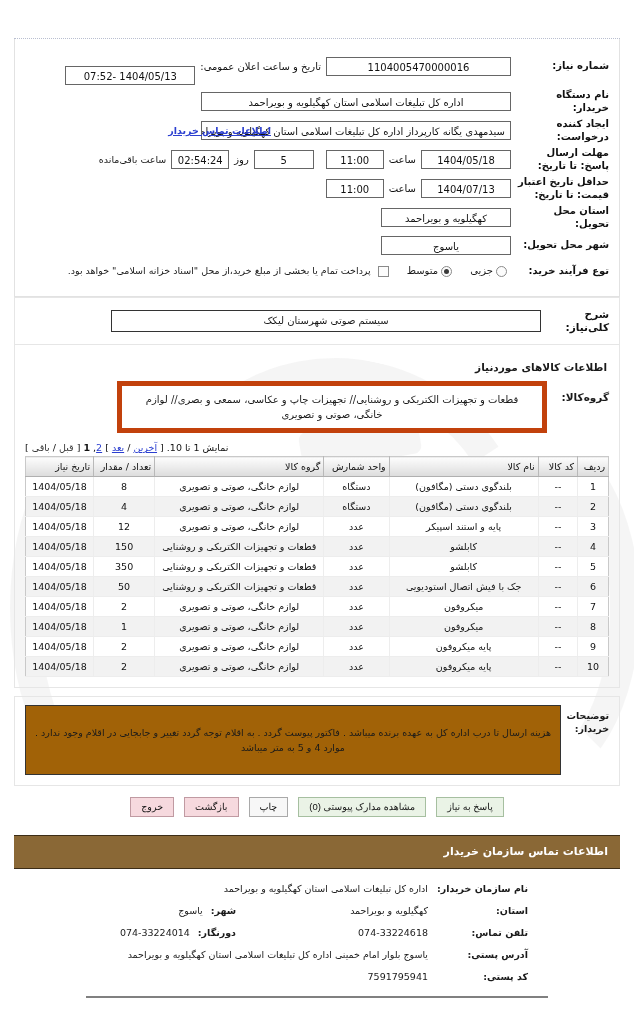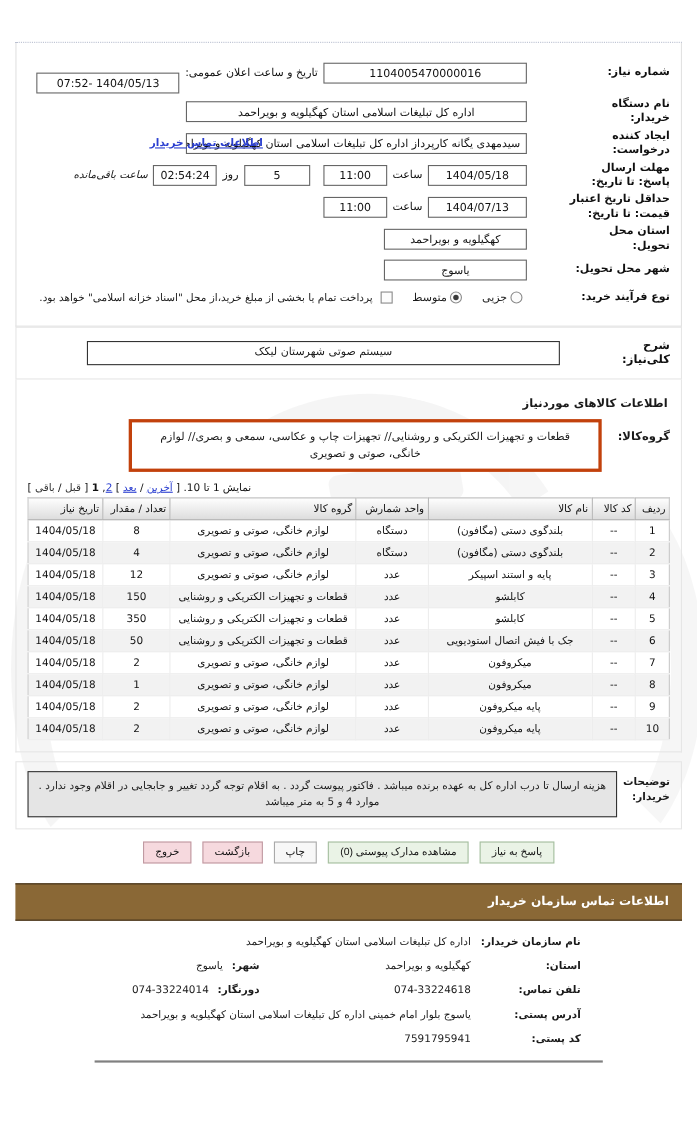--- a/index.html
+++ b/index.html
@@ -86,21 +86,20 @@
     min-height: 22px;
   }
   .flabel {
     font-size: 10px;
     font-weight: bold;
     color: #111;
     text-align: right;
     flex: 0 0 auto;
     padding-left: 6px;
     line-height: 1.25;
-    margin-left: 32px;
   }
   .flabel.w110 { width: 92px; }
   .box {
     border: 1px solid #666;
     background: #fff;
     height: 19px;
     line-height: 19px;
     font-size: 10px;
     padding: 0 5px;
     box-sizing: border-box;
@@ -127,21 +126,21 @@
     color: #2b3fd0;
     font-size: 9.5px;
     font-weight: bold;
     text-decoration: underline;
     white-space: nowrap;
     margin-right: -70px;
     position: relative;
     z-index: 5;
     cursor: pointer;
   }
-  .remain-lbl { font-size: 9.5px; padding-right: 5px; font-style: italic; }
+  .remain-lbl { font-size: 9.5px; padding-right: 5px; }
 
   
   .radio, .checkbox {
     display: inline-block;
     width: 11px; height: 11px;
     border: 1px solid #8a8a8a;
     background: #fcfcfc;
     vertical-align: middle;
     margin: 0 4px 0 3px;
     box-sizing: border-box;
@@ -178,21 +177,21 @@
     text-align: center;
   }
   .goods-title {
     font-weight: bold;
     font-size: 10.5px;
     margin: 6px 2px 8px 0;
   }
   .group-row { display: flex; align-items: flex-start; }
   .group-lbl { font-weight: bold; font-size: 10.5px; width: 62px; padding-top: 10px; }
   .group-box {
-    border: 3px solid #c2410c;
+    border: 5px solid #c2410c;
     background: #fff;
     width: 430px;
     font-size: 10px;
     line-height: 15px;
     padding: 6px 10px;
     box-sizing: border-box;
     text-align: center;
   }
 
   
@@ -256,24 +255,24 @@
   .notes-lbl {
     font-weight: bold;
     font-size: 9.5px;
     width: 48px;
     line-height: 13px;
     padding-top: 4px;
   }
   .notes-box {
     flex: 1;
     border: 1px solid #333;
-    background: #e5e5e5;
+    background: #a16207;
     font-size: 9.5px;
     line-height: 15px;
-    padding: 5px 8px;
+    padding: 19px 8px;
     box-sizing: border-box;
     text-align: center;
   }
 
   
   .btnbar {
     display: flex;
     justify-content: center;
     gap: 10px;
     margin: 11px 0 4px 0;

